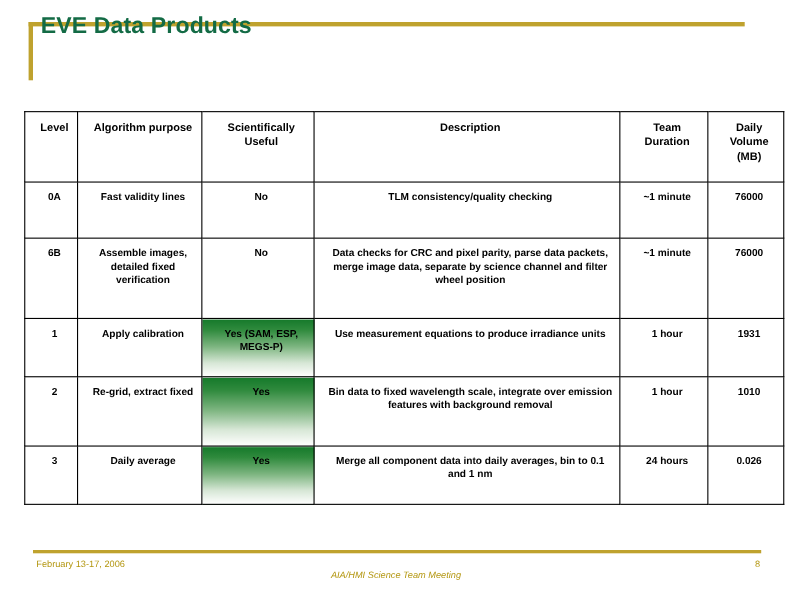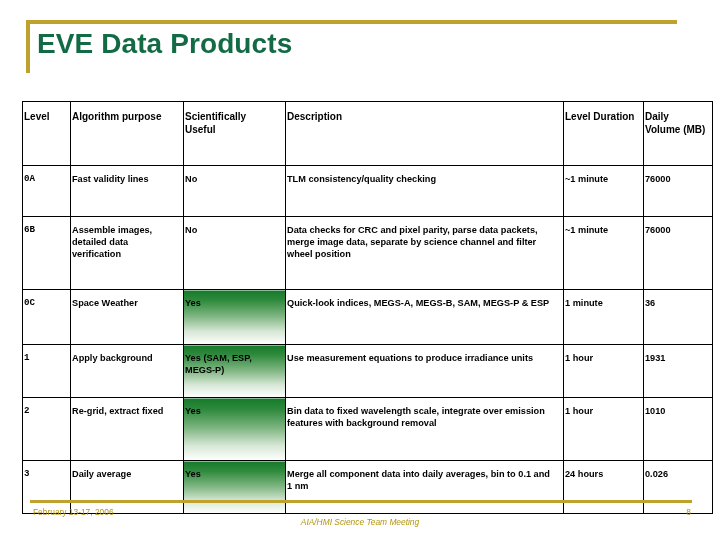--- a/index.html
+++ b/index.html
@@ -35,62 +35,62 @@
     position: absolute;
     left: 26px;
     top: 20px;
     width: 4px;
     height: 53px;
     background: #bfa22e;
   }
   #slide-title {
     position: absolute;
     left: 37px;
-    top: 28px;
-    font-size: 28px;
+    top: 12px;
+    font-size: 21px;
     font-weight: bold;
     color: #136b45;
     letter-spacing: 0.1px;
     white-space: nowrap;
   }
 
   
   #products-table {
     position: absolute;
     left: 22px;
     top: 101px;
     width: 690px;
     border-collapse: collapse;
     table-layout: fixed;
   }
   #products-table td, #products-table th {
     border: 1.6px solid #000000;
     font-size: 9.2px;
     font-weight: bold;
     color: #000000;
-    padding: 7px 6px 7px 1px;
+    padding: 7px 6px 7px 12px;
     vertical-align: top;
     line-height: 1.32;
-    text-align: left;
+    text-align: center;
   }
   #products-table thead th {
     font-size: 10px;
     padding-top: 8px;
     padding-bottom: 8px;
   }
   thead tr { height: 64px; }
 
   .col-level      { width: 48px; }
   .col-algorithm  { width: 113px; }
   .col-sci        { width: 102px; }
   .col-desc       { width: 278px; }
   .col-file       { width: 80px; }
   .col-daily      { width: 69px; }
 
-  .c-level   { text-align: center; vertical-align: top; font-family: Liberation Mono, monospace; }
+  .c-level   { text-align: center; vertical-align: top; }
   .c-sci     { text-align: center; vertical-align: top; }
   .c-file    { text-align: center; vertical-align: top; }
   .c-daily   { text-align: center; vertical-align: top; }
 
   th.h-level { text-align: left; }
   th.h-file, th.h-daily { text-align: center; }
 
   
   td.sci-yes {
     background: linear-gradient(to bottom, #167a2b 0%, #2f8a3d 18%, #7fb682 48%, #d7e7d6 76%, #ffffff 100%);
@@ -164,52 +164,44 @@
     <col class="col-desc">
       <col class="col-file">
       <col class="col-daily">
   </colgroup>
   <thead>
     <tr>
       <th class="h-level">Level</th>
       <th>Algorithm purpose</th>
       <th>Scientifically Useful</th>
       <th>Description</th>
-      <th class="h-file">Level Duration</th>
+      <th class="h-file">Team Duration</th>
       <th class="h-daily">Daily Volume (MB)</th>
     </tr>
   </thead>
   <tbody id="table-body">
       <tr class="r-0a">
         <td class="c-level">0A</td>
         <td>Fast validity lines</td>
         <td class="c-sci">No</td>
         <td>TLM consistency/quality checking</td>
         <td class="c-file">~1 minute</td>
         <td class="c-daily">76000</td>
       </tr>
       <tr class="r-0b">
         <td class="c-level">6B</td>
-        <td>Assemble images, detailed data verification</td>
+        <td>Assemble images, detailed fixed verification</td>
         <td class="c-sci">No</td>
         <td>Data checks for CRC and pixel parity, parse data packets, merge image data, separate by science channel and filter wheel position</td>
         <td class="c-file">~1 minute</td>
         <td class="c-daily">76000</td>
       </tr>
-      <tr class="r-0c">
-        <td class="c-level">0C</td>
-        <td>Space Weather</td>
-        <td class="c-sci sci-yes">Yes</td>
-        <td>Quick-look indices, MEGS-A, MEGS-B, SAM, MEGS-P &amp; ESP</td>
-        <td class="c-file">1 minute</td>
-        <td class="c-daily">36</td>
-      </tr>
       <tr class="r-1">
         <td class="c-level">1</td>
-        <td>Apply background</td>
+        <td>Apply calibration</td>
         <td class="c-sci sci-yes"><span>Yes</span> <b>(SAM, ESP, MEGS-P)</b></td>
         <td>Use measurement equations to produce irradiance units</td>
         <td class="c-file">1 hour</td>
         <td class="c-daily">1931</td>
       </tr>
       <tr class="r-2">
         <td class="c-level">2</td>
         <td>Re-grid, extract fixed</td>
         <td class="c-sci sci-yes">Yes</td>
         <td>Bin data to fixed wavelength scale, integrate over emission features with background removal</td>

